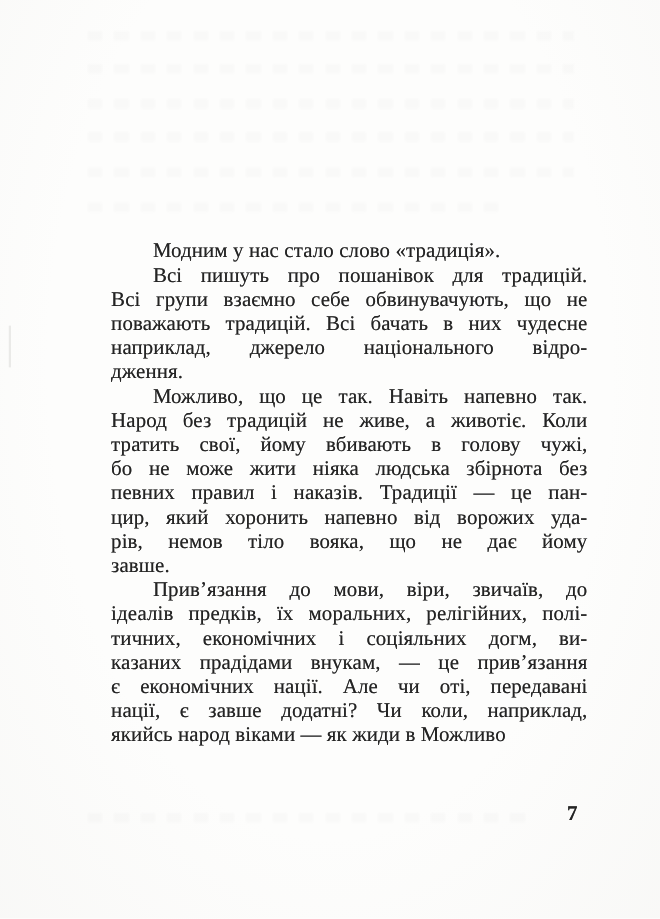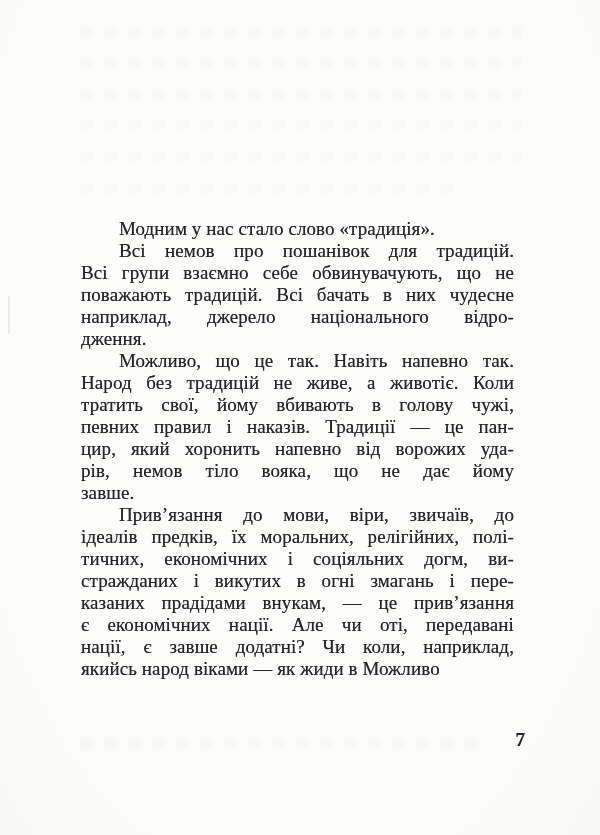--- a/index.html
+++ b/index.html
@@ -40,21 +40,21 @@
     top: 296px;
     width: 2px;
     height: 38px;
     background: #9a9a96;
     opacity: 0.18;
     filter: blur(0.5px);
   }
   
   .text-block {
     position: absolute;
-    left: 81px;
+    left: 101px;
     top: 218px;
     width: 433px;
     font-family: "Liberation Serif", "DejaVu Serif", serif;
     font-size: 19px;
     line-height: 22px;
     color: #242424;
     text-shadow: 0 0 0.6px rgba(36,36,36,0.65);
     letter-spacing: 0.1px;
   }
   .paragraph { margin: 0; }
@@ -92,40 +92,40 @@
     <div class="ghost-row" style="top:184px; right:140px"></div>
     <div class="ghost-row" style="top:739px; right:120px"></div>
     <div class="scan-artifact-line"></div>
   </div>
 
   <main class="text-block">
       <div class="paragraph">
         <div class="line first last">Модним у нас стало слово «традиція».</div>
       </div>
       <div class="paragraph">
-        <div class="line first">Всі немов про пошанівок для традицій.</div>
+        <div class="line first">Всі пишуть про пошанівок для традицій.</div>
         <div class="line">Всі групи взаємно себе обвинувачують, що не</div>
         <div class="line">поважають традицій. Всі бачать в них чудесне</div>
         <div class="line">наприклад, джерело національного відро-</div>
         <div class="line last">дження.</div>
       </div>
       <div class="paragraph">
         <div class="line first">Можливо, що це так. Навіть напевно так.</div>
         <div class="line">Народ без традицій не живе, а животіє. Коли</div>
         <div class="line">тратить свої, йому вбивають в голову чужі,</div>
+        <div class="line">бо не може жити ніяка людська збірнота без</div>
         <div class="line">певних правил і наказів. Традиції — це пан-</div>
         <div class="line">цир, який хоронить напевно від ворожих уда-</div>
         <div class="line">рів, немов тіло вояка, що не дає йому</div>
         <div class="line last">завше.</div>
       </div>
       <div class="paragraph">
         <div class="line first">Прив’язання до мови, віри, звичаїв, до</div>
         <div class="line">ідеалів предків, їх моральних, релігійних, полі-</div>
         <div class="line">тичних, економічних і соціяльних догм, ви-</div>
-        <div class="line">стражданих і викутих в огні змагань і пере-</div>
         <div class="line">казаних прадідами внукам, — це прив’язання</div>
         <div class="line">є економічних нації. Але чи оті, передавані</div>
         <div class="line">нації, є завше додатні? Чи коли, наприклад,</div>
         <div class="line last">якийсь народ віками — як жиди в Можливо</div>
       </div>
     </main>
 
   <div class="page-number">7</div>
 </div>
 

